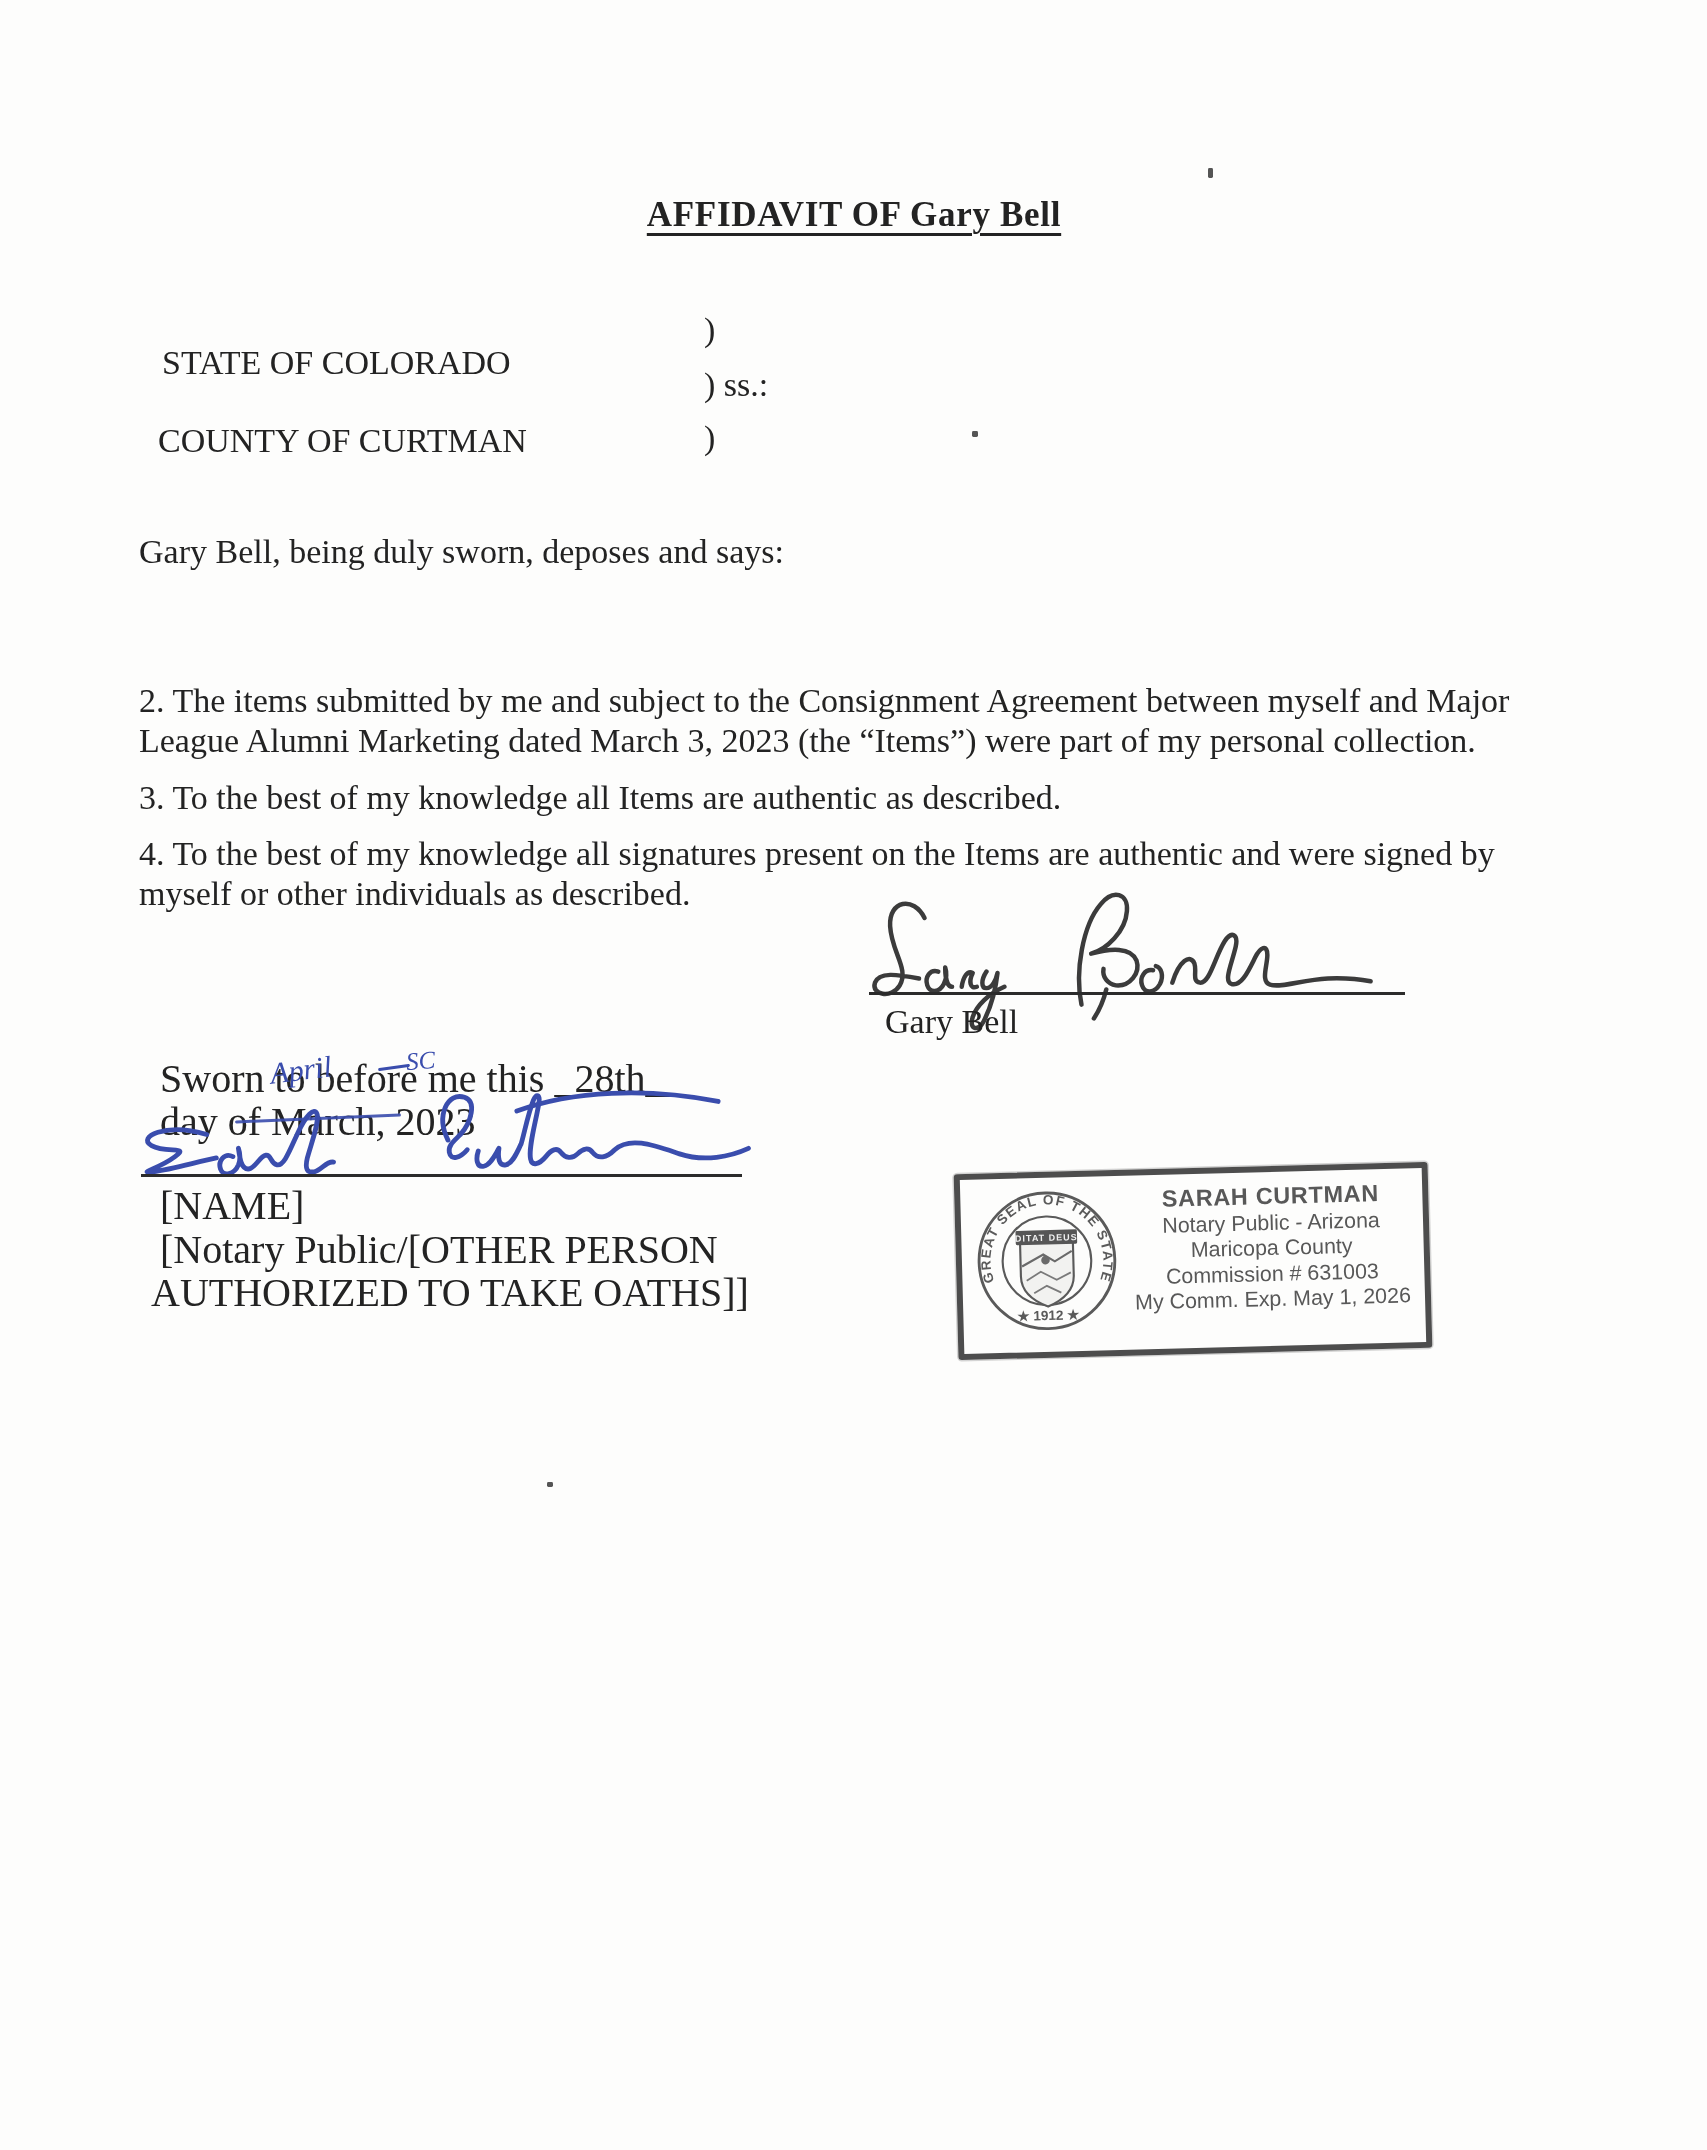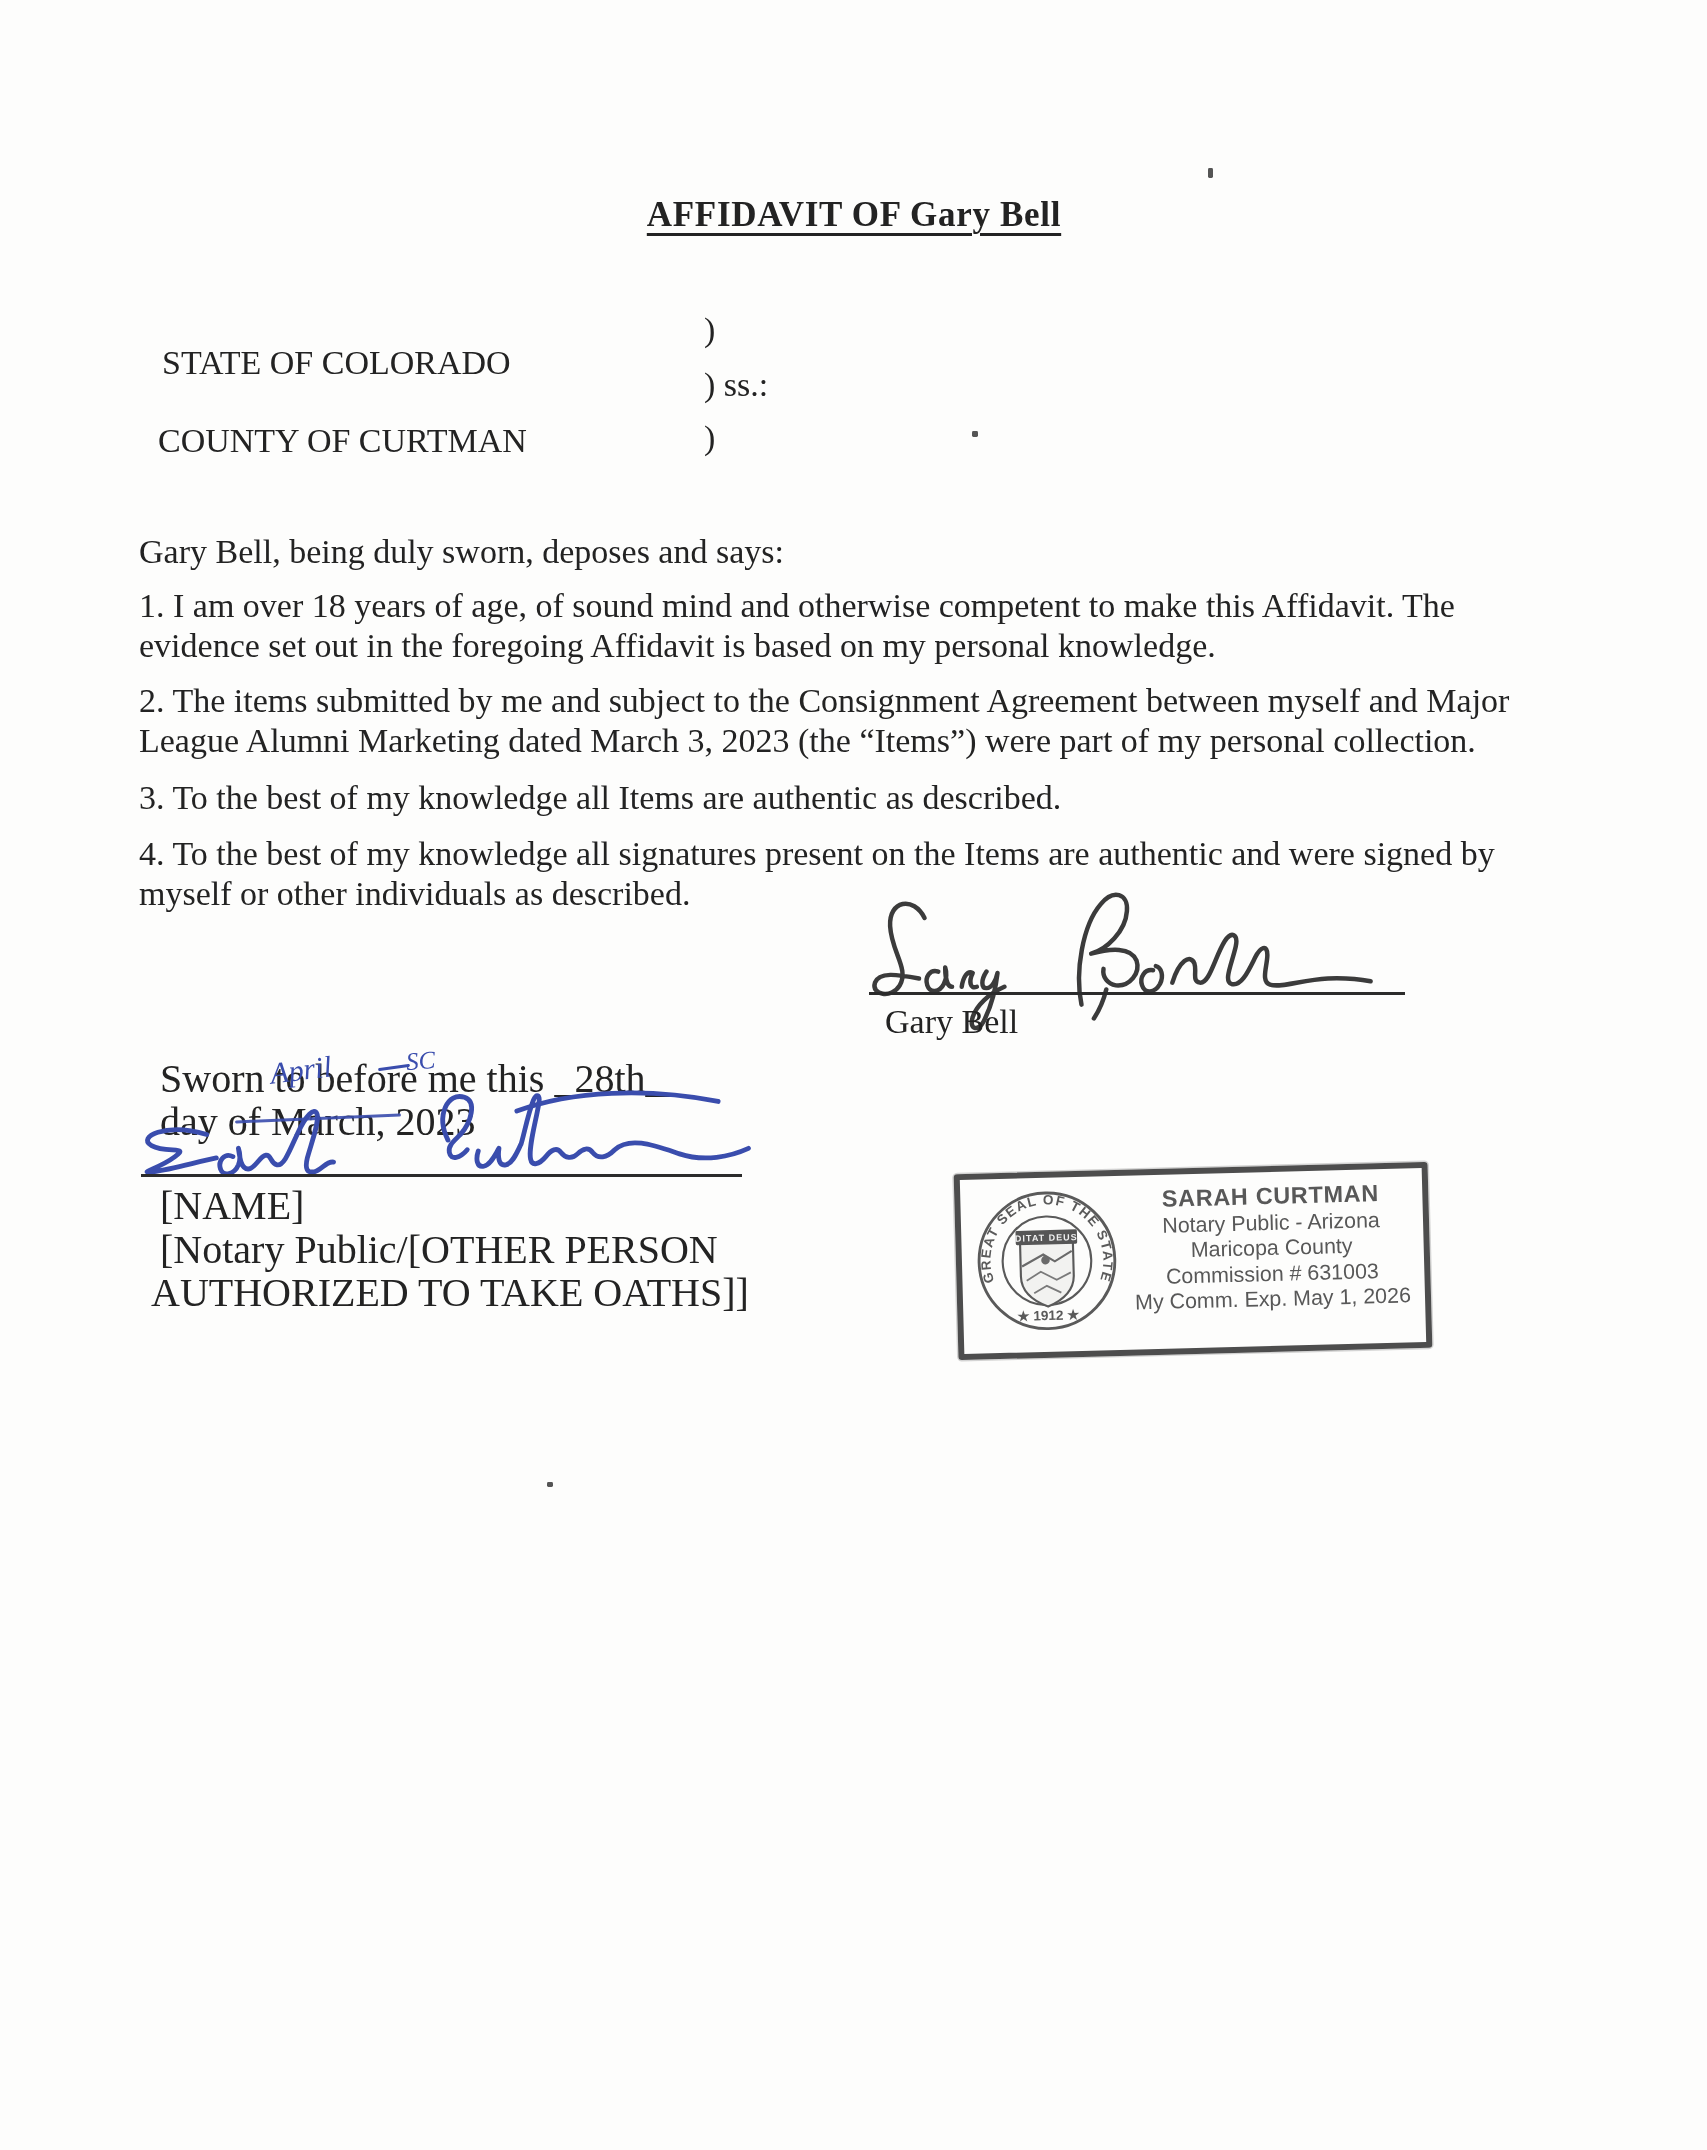--- a/index.html
+++ b/index.html
@@ -65,24 +65,20 @@
   <div class="abs speck" style="left:547px;top:1482px;width:6.2px;height:4.8px;"></div>
 
   <div class="abs venue-text" style="left:162px;top:316px;margin-top:28px;">STATE OF COLORADO</div>
   <div class="abs venue-text" style="left:704px;top:311px;">)</div>
   <div class="abs venue-text" style="left:704px;top:366px;">) ss.:</div>
   <div class="abs venue-text" style="left:158px;top:422px;">COUNTY OF CURTMAN</div>
   <div class="abs venue-text" style="left:704px;top:419px;">)</div>
 
   <div class="abs doc-text" style="left:139px;top:532px;">Gary Bell, being duly sworn, deposes and says:</div>
 
-  <div class="abs" style="left:139px;top:586px;">
-    <div class="doc-text">1. I am over 18 years of age, of sound mind and otherwise competent to make this Affidavit. The</div>
-    <div class="doc-text">evidence set out in the foregoing Affidavit is based on my personal knowledge.</div>
-  </div>
   <div class="abs" style="left:139px;top:681px;">
     <div class="doc-text">2. The items submitted by me and subject to the Consignment Agreement between myself and Major</div>
     <div class="doc-text">League Alumni Marketing dated March 3, 2023 (the “Items”) were part of my personal collection.</div>
   </div>
   <div class="abs" style="left:139px;top:778px;">
     <div class="doc-text">3. To the best of my knowledge all Items are authentic as described.</div>
   </div>
   <div class="abs" style="left:139px;top:834px;">
     <div class="doc-text">4. To the best of my knowledge all signatures present on the Items are authentic and were signed by</div>
     <div class="doc-text">myself or other individuals as described.</div>

